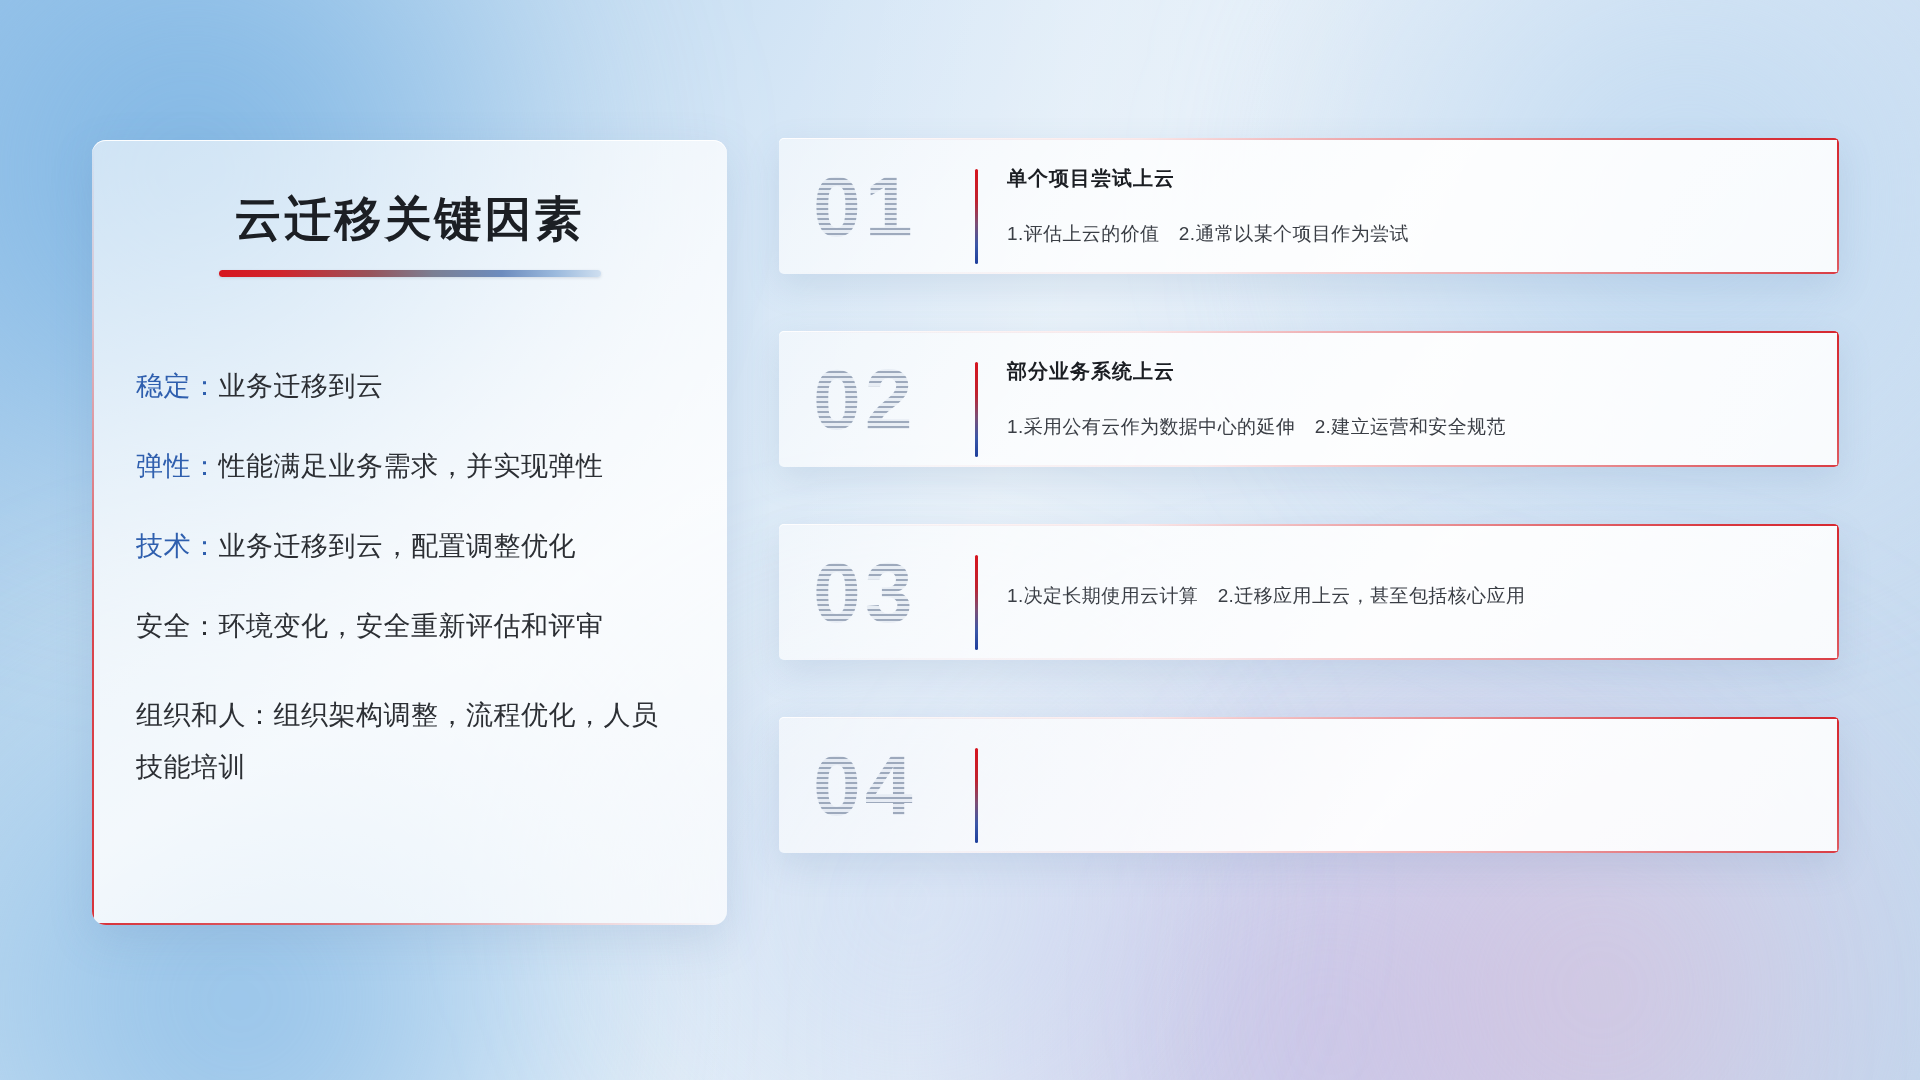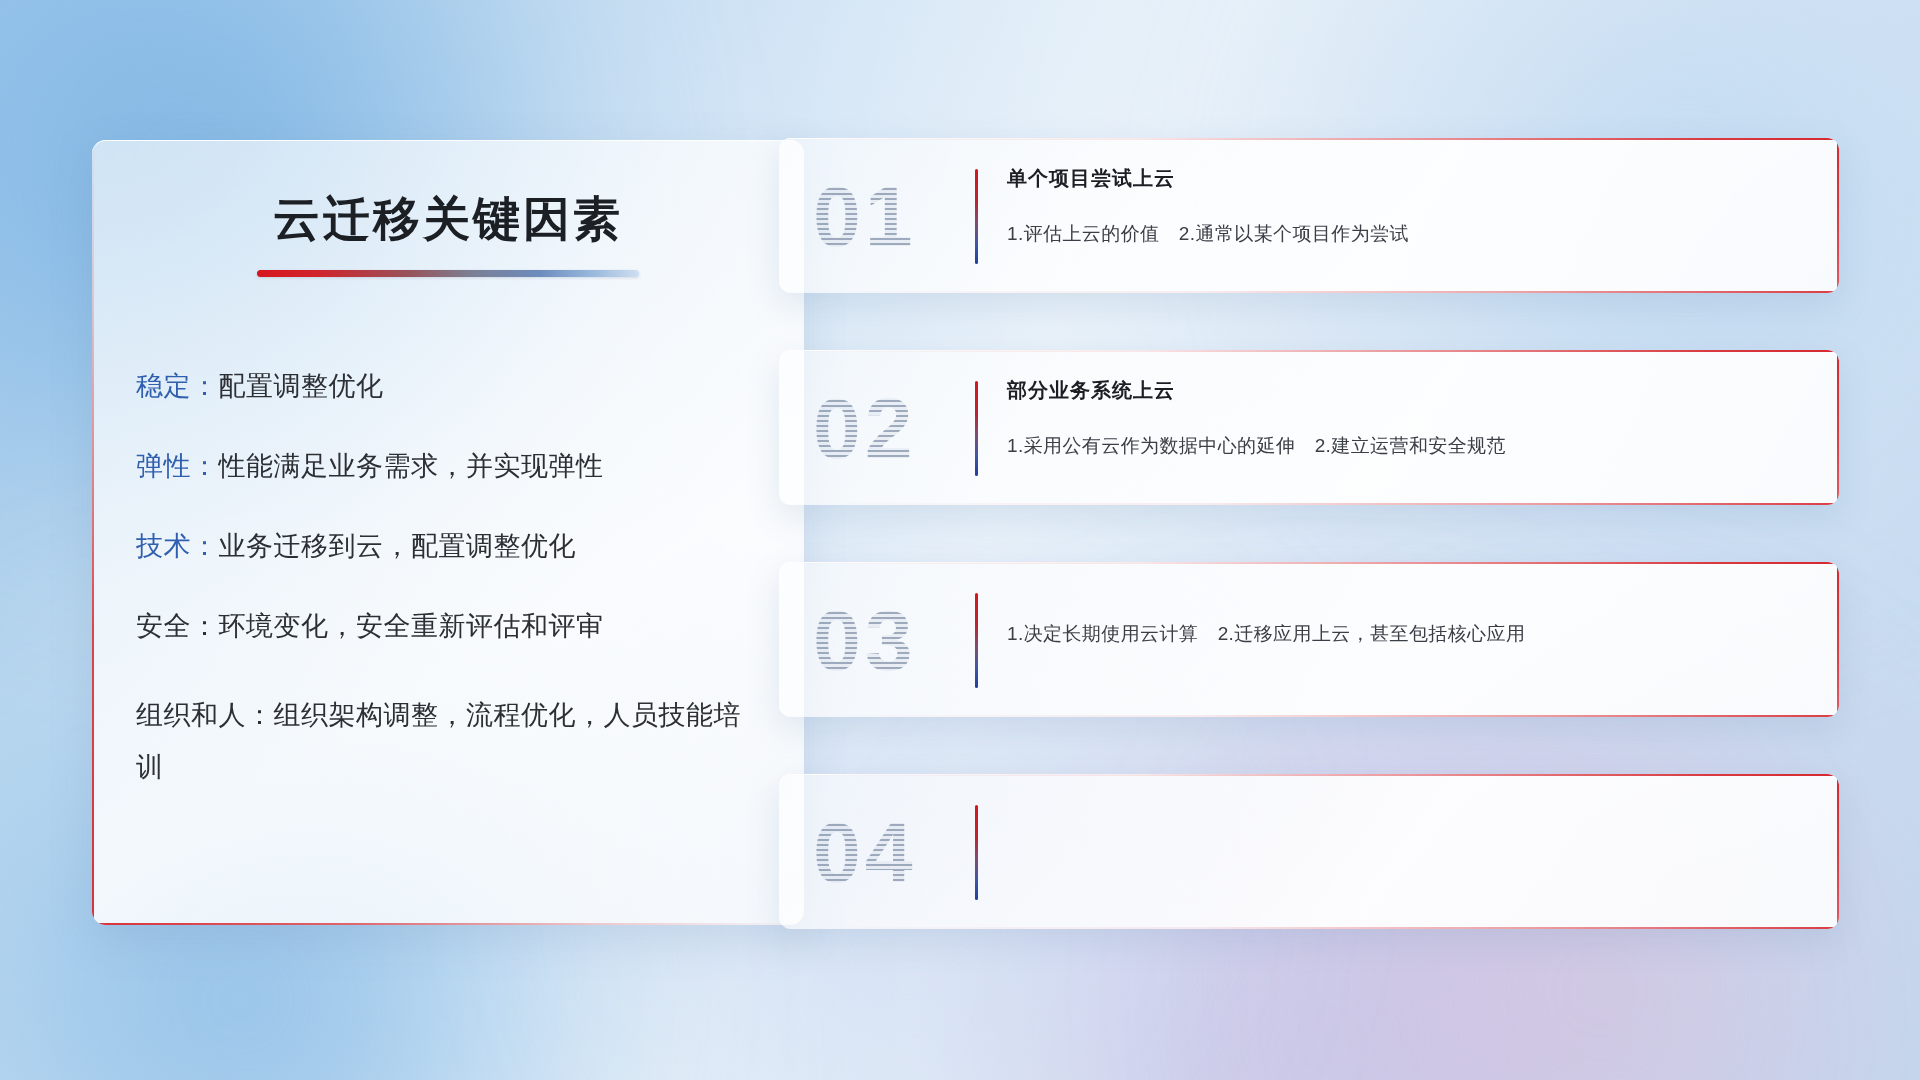--- a/index.html
+++ b/index.html
@@ -33,21 +33,21 @@
   .bg-sheen{
     position:absolute;inset:0;
     background:linear-gradient(100deg,rgba(255,255,255,0) 38%,rgba(255,255,255,.22) 52%,rgba(255,255,255,0) 66%);
   }
 
   
   .stage{position:absolute;inset:0;z-index:2;}
 
   
   .left-panel{
-    position:absolute;left:92px;top:140px;width:712px;height:785px;
+    position:absolute;left:92px;top:140px;width:635px;height:785px;
     border-radius:14px;
     background:linear-gradient(150deg,rgba(255,255,255,.60) 0%,rgba(255,255,255,.74) 34%,rgba(255,255,255,.86) 62%,rgba(255,255,255,.72) 100%);
     box-shadow:0 14px 44px rgba(90,125,170,.17),inset 0 1px 0 rgba(255,255,255,.95);
     overflow:hidden;
   }
   .left-panel::before{ 
     content:"";position:absolute;left:0;top:0;bottom:0;width:2px;
     background:linear-gradient(180deg,rgba(214,40,48,0) 0%,rgba(214,40,48,.20) 22%,rgba(214,40,48,.85) 62%,rgba(214,40,48,.95) 100%);
   }
   .left-panel::after{
@@ -73,21 +73,21 @@
   }
   .factor.wrap{white-space:normal;line-height:1.95;}
   .f-label{font-weight:400;}
   .f-label.accent{color:#2f5fae;}
   .f-label.plain{color:#2c2f34;}
   .f-text{color:#2c2f34;}
 
   
   .cards{position:absolute;left:779px;top:138px;width:1060px;}
   .card{
-    position:relative;height:155px;margin-bottom:57px;border-radius:12px;
+    position:relative;height:136px;margin-bottom:57px;border-radius:5px;
     background:linear-gradient(128deg,rgba(255,255,255,.56) 0%,rgba(255,255,255,.80) 30%,rgba(255,255,255,.95) 58%,rgba(255,255,255,.88) 100%);
     box-shadow:0 12px 34px rgba(96,128,172,.16),inset 0 1px 0 rgba(255,255,255,.9);
     overflow:hidden;
   }
   .card::before{ 
     content:"";position:absolute;top:0;left:0;right:0;height:2px;
     background:linear-gradient(90deg,rgba(214,40,48,0) 0%,rgba(214,40,48,.10) 34%,rgba(214,40,48,.55) 64%,rgba(214,40,48,.92) 88%,rgba(214,40,48,1) 100%);
   }
   .card::after{ 
     content:"";position:absolute;top:0;right:0;bottom:0;width:2px;
@@ -147,21 +147,21 @@
 
 <div class="stage">
 
   <section class="left-panel">
     <div class="lp-inner">
       <h1 class="panel-title">云迁移关键因素</h1>
       <div class="title-rule"></div>
 
       <ul class="factor-list">
         <li class="factor">
-          <span class="f-label accent">稳定：</span><span class="f-text">配置调整优化</span>
+          <span class="f-label accent">稳定：</span><span class="f-text">业务迁移到云</span>
         </li>
         <li class="factor">
           <span class="f-label accent">弹性：</span><span class="f-text">性能满足业务需求，并实现弹性</span>
         </li>
         <li class="factor">
           <span class="f-label accent">技术：</span><span class="f-text">业务迁移到云，配置调整优化</span>
         </li>
         <li class="factor">
           <span class="f-label plain">安全：</span><span class="f-text">环境变化，安全重新评估和评审</span>
         </li>

